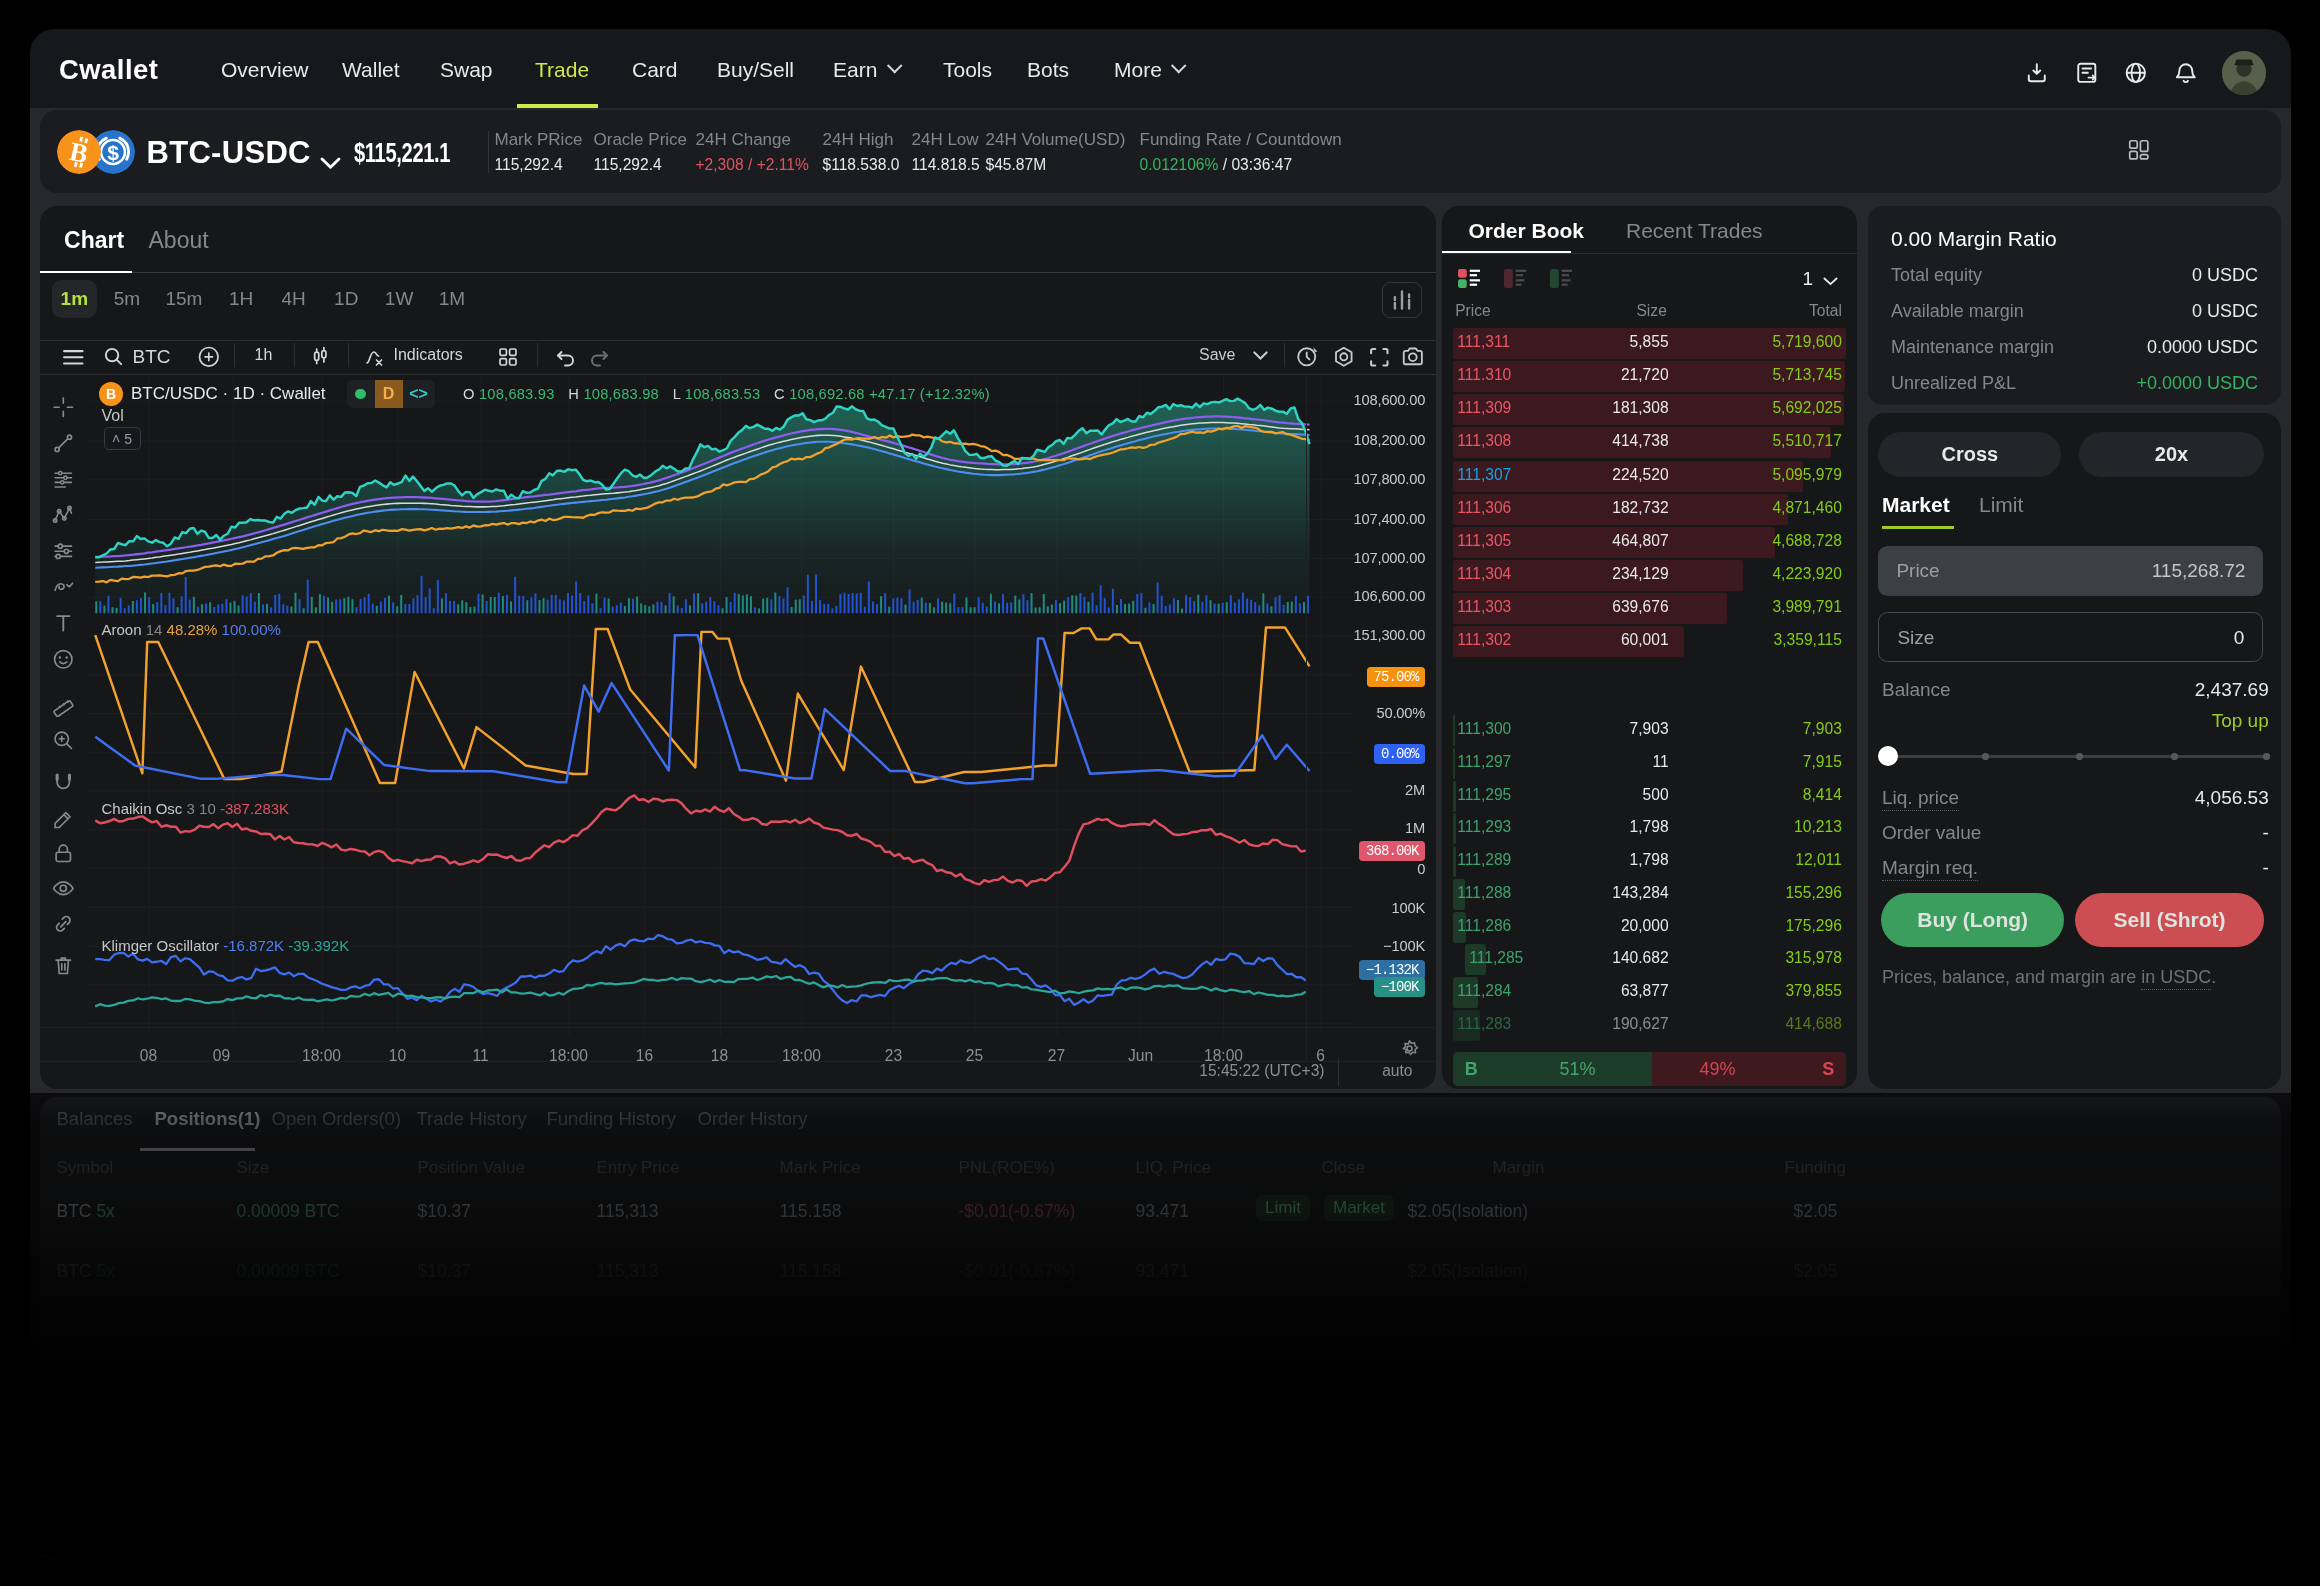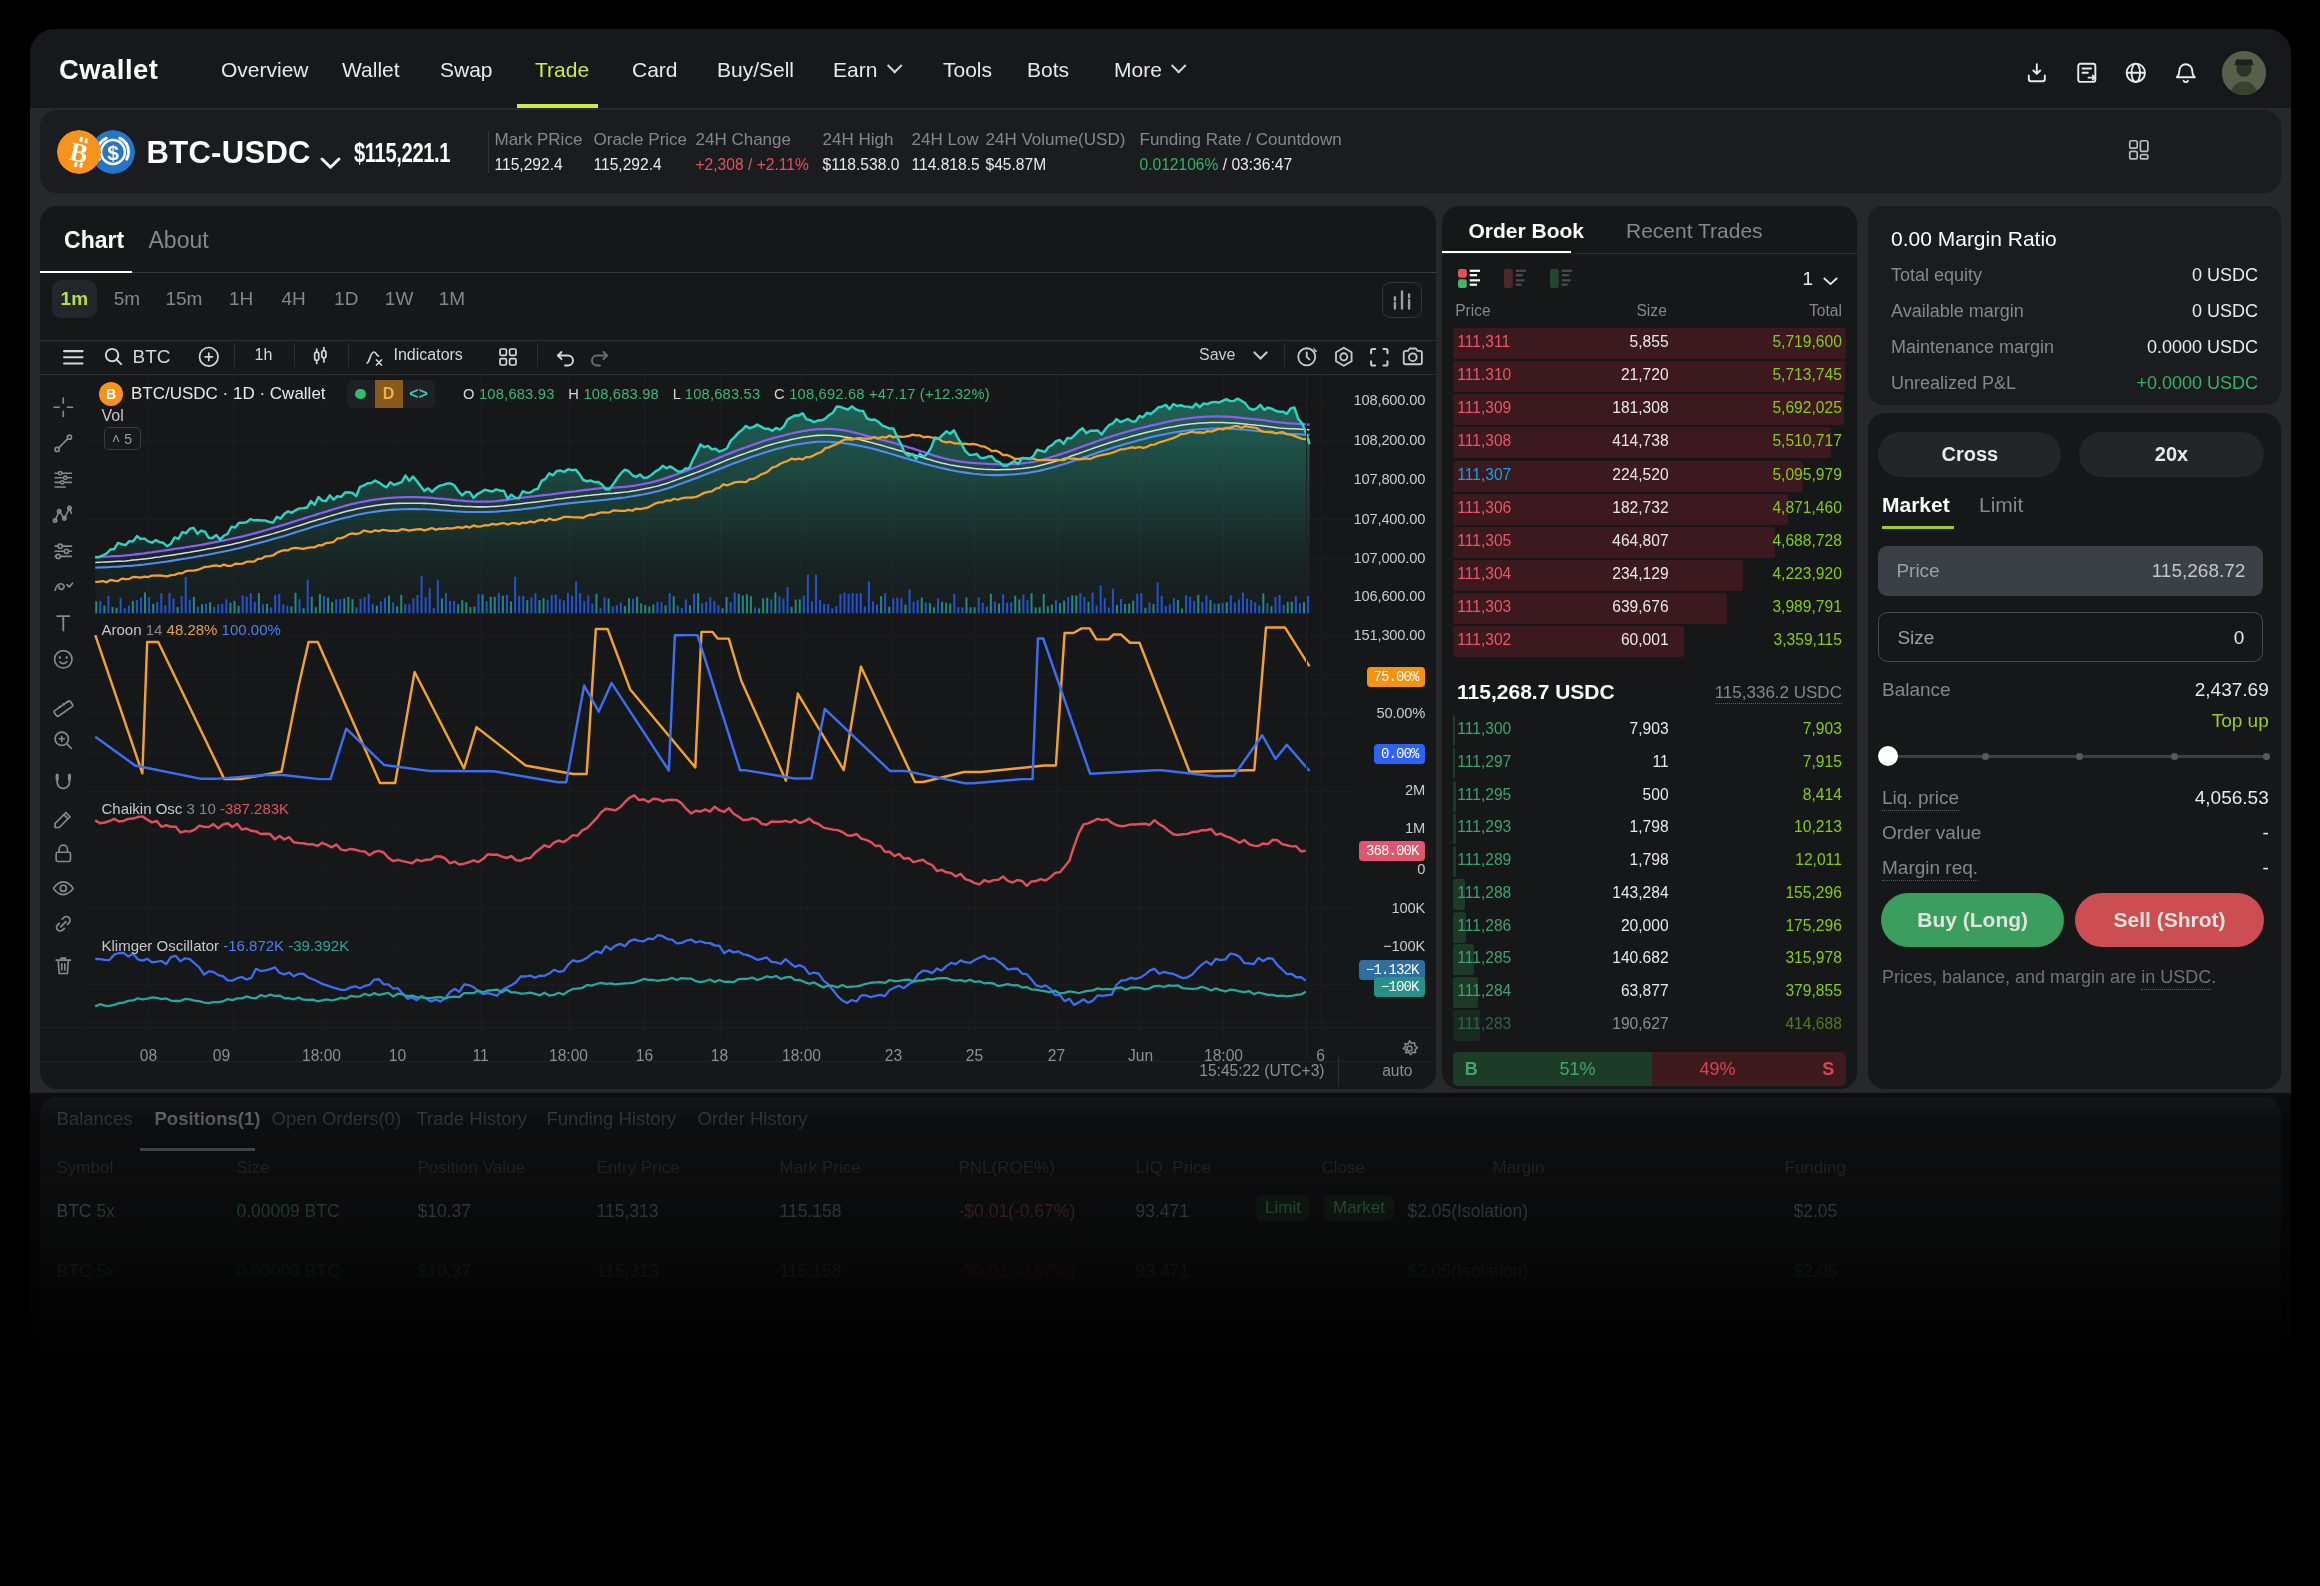--- a/index.html
+++ b/index.html
@@ -844,24 +844,20 @@
 <span class="p" style="color:#ed5565">111,303</span>
         <span class="s">639,676</span>
         <span class="t">3,989,791</span>
       </div>
 <div class="obrow" style="top:420px">
         <div class="obbar" style="width:58.7%;background:#3c191f"></div>
 <span class="p" style="color:#ed5565">111,302</span>
         <span class="s">60,001</span>
         <span class="t">3,359,115</span>
       </div>
-    <div class="ob-mid">
-      <div class="abs" style="left:1.9px;top:7.6px;font-size:21px;font-weight:bold;color:#fff">115,268.7 USDC</div>
-      <div class="abs" style="right:1.9px;top:11.4px;font-size:17px;color:#84878c;border-bottom:1.4px dotted #5a5d62">115,336.2 USDC</div>
-    </div>
     <div class="obrow" style="top:509px;">
         <div class="obbar" style="width:1.9px;background:#1d3a28"></div>
 <span class="p" style="color:#3da36c">111,300</span>
         <span class="s">7,903</span>
         <span class="t">7,903</span>
       </div>
 <div class="obrow" style="top:542px;">
         <div class="obbar" style="width:1.9px;background:#1d3a28"></div>
 <span class="p" style="color:#3da36c">111,297</span>
         <span class="s">11</span>
@@ -890,21 +886,21 @@
 <span class="p" style="color:#3da36c">111,288</span>
         <span class="s">143,284</span>
         <span class="t">155,296</span>
       </div>
 <div class="obrow" style="top:706px;">
         <div class="obbar" style="width:12.3px;background:#1d3a28"></div>
 <span class="p" style="color:#3da36c">111,286</span>
         <span class="s">20,000</span>
         <span class="t">175,296</span>
       </div>
-<div class="obrow" style="top:738px;">
+<div class="obrow" style="top:738px;margin-left:12px;">
         <div class="obbar" style="width:21px;background:#1d3a28"></div>
 <span class="p" style="color:#3da36c">111,285</span>
         <span class="s">140.682</span>
         <span class="t">315,978</span>
       </div>
 <div class="obrow" style="top:771px;">
         <div class="obbar" style="width:24.6px;background:#1d3a28"></div>
 <span class="p" style="color:#3da36c">111,284</span>
         <span class="s">63,877</span>
         <span class="t">379,855</span>

